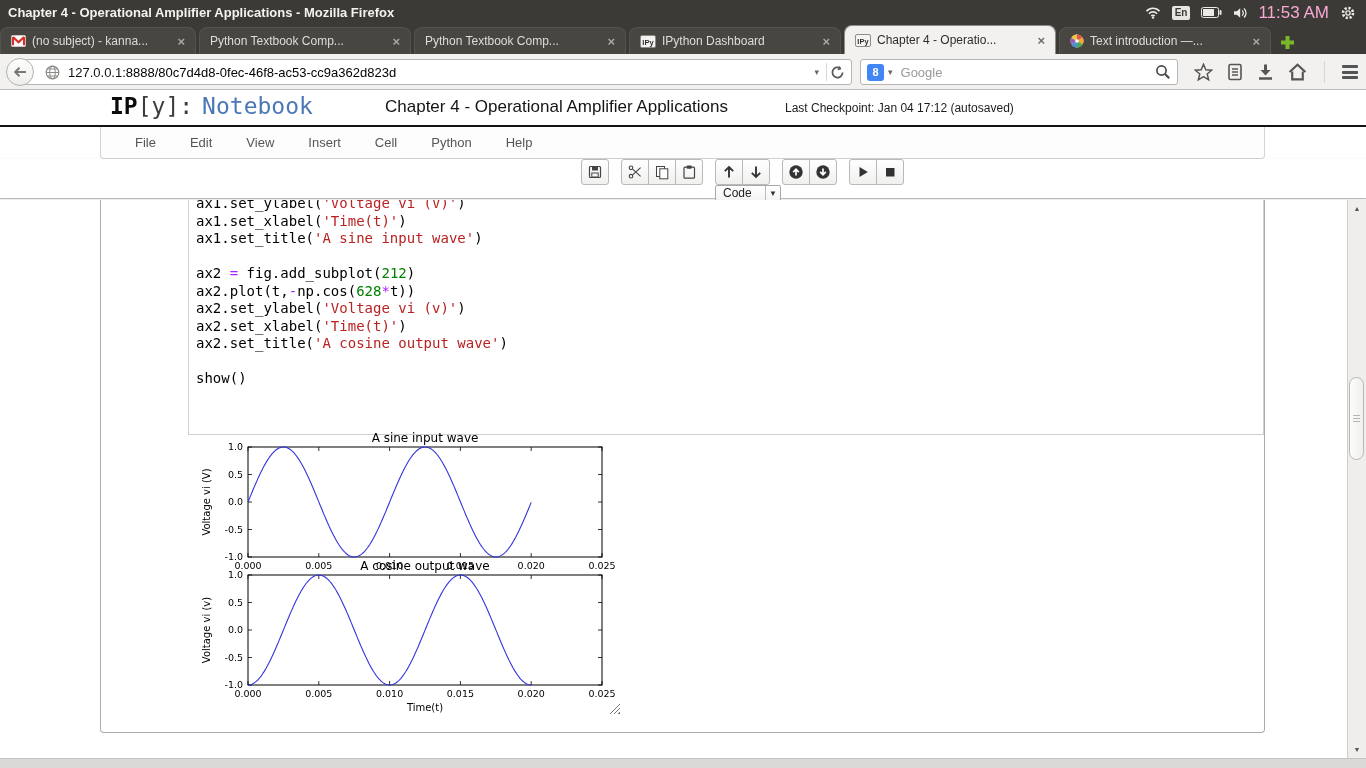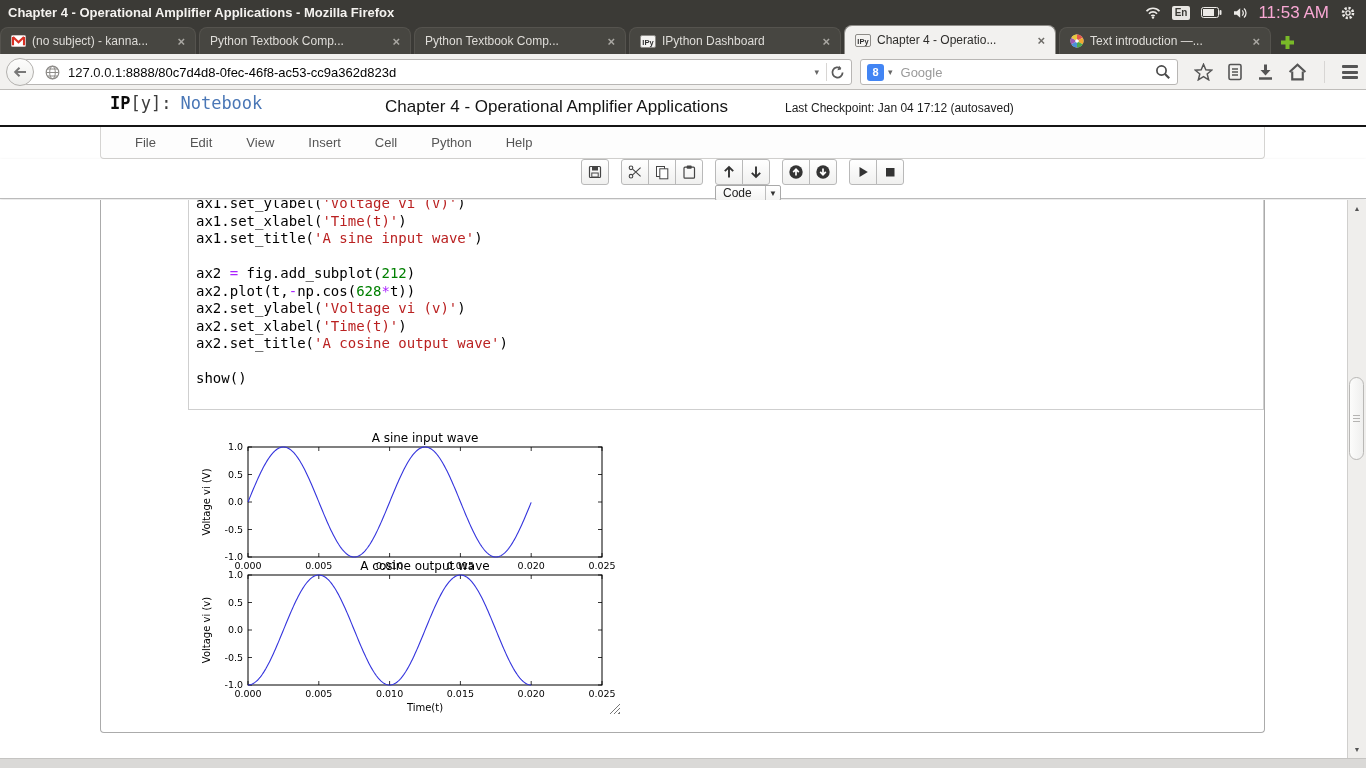--- a/index.html
+++ b/index.html
@@ -35,21 +35,21 @@
   .caret { color:#666; font-size:9px; padding:0 4px; }
   .vdiv { width:1px; height:18px; background:#d8d6d4; margin:0 3px; }
   #searchbar { position:absolute; left:860px; top:5px; width:318px; height:26px; background:#fff; border:1px solid #b8b6b4; border-radius:3px; display:flex; align-items:center; padding:0 6px; }
   #searchbar input { flex:1; border:none; outline:none; font-size:13px; color:#555; margin-left:4px; font-family:"Liberation Sans",sans-serif; background:transparent; }
   #searchbar input::placeholder { color:#9a9a9a; }
   .g8 { width:17px; height:17px; background:#4285f4; border-radius:3px; color:#fff; font-size:11px; font-weight:bold; text-align:center; line-height:17px; }
   .navicons { position:absolute; right:8px; top:4px; display:flex; align-items:center; height:28px; gap:14px; }
 
   
   #nbheader { position:absolute; top:90px; left:0; width:100%; height:35px; background:#fff; }
-  #nblogo { position:absolute; left:110px; top:3px; font-family:"DejaVu Sans Mono", monospace; font-size:17px; white-space:nowrap; }
+  #nblogo { position:absolute; left:110px; top:3px; font-family:"DejaVu Sans Mono", monospace; font-size:23px; white-space:nowrap; }
   #nblogo .lp1 { color:#0b0b0b; font-weight:bold; }
   #nblogo .lp2 { color:#3c3c3c; }
   #nblogo .lp3 { color:#4a77b6; margin-left:9px; }
   #nbtitle { position:absolute; left:385px; top:7px; font-size:17px; color:#141414; }
   #nbcheckpoint { position:absolute; left:785px; top:11px; font-size:12px; color:#1c1c1c; }
   #nbdivider { position:absolute; top:125px; left:0; width:100%; height:2px; background:#141414; }
 
   
   #menubar { position:absolute; top:127px; left:100px; width:1165px; height:32px; background:#fdfdfd; border:1px solid #d5d4d2; border-top:none; border-radius:0 0 4px 4px; display:flex; align-items:center; padding-left:24px; }
   .menuitem { font-size:13px; color:#555; padding:6px 10px; margin-right:14px; cursor:default; }
@@ -61,21 +61,21 @@
   .btngroup .tbtn:first-child { border-radius:3px 0 0 3px; }
   .btngroup .tbtn:last-child { border-radius:0 3px 3px 0; margin-right:0; }
   .btngroup .tbtn:only-child { border-radius:3px; }
   .fakeselect { height:24px; background:linear-gradient(#ffffff,#f4f4f3); border:1px solid #a9a9a9; border-radius:2px; display:flex; align-items:center; font-size:12px; color:#222; padding-left:7px; }
   .fakeselect .sel-caret { border-left:1px solid #bdbdbd; align-self:stretch; display:flex; align-items:center; padding:0 3px; margin-left:6px; color:#333; font-size:8px; }
   .tblabel { font-size:13px; color:#333; margin:0 6px 0 12px; }
 
   
   #content { position:absolute; top:200px; left:0; width:100%; height:554px; background:#fff; }
   #cell { position:absolute; left:100px; top:0; width:1165px; height:533px; border:1px solid #ababab; border-top:none; border-radius:0 0 4px 4px; }
-  #codebox { position:absolute; left:87px; top:0; width:1076px; height:210px; border:1px solid #cfcfcf; border-top:none; background:#fff; overflow:hidden; }
+  #codebox { position:absolute; left:87px; top:0; width:1076px; height:235px; border:1px solid #cfcfcf; border-top:none; background:#fff; overflow:hidden; }
   #codepre { font-family:"DejaVu Sans Mono", monospace; font-size:14px; line-height:17.5px; margin-top:-5px; padding-left:7px; white-space:pre; }
   .cm-line { height:17.5px; }
 
   #figwrap { position:absolute; left:95px; top:230px; width:420px; height:288px; }
   .resize-handle { position:absolute; left:508px; top:503px; width:11px; height:11px;
     background:repeating-linear-gradient(135deg, transparent 0 2px, #777 2px 3px);
     clip-path:polygon(100% 0, 100% 100%, 0 100%); }
 
   
   #bottomstrip { position:absolute; top:758px; left:0; width:100%; height:10px; background:#dad9d7; border-top:1px solid #c5c4c2; }

